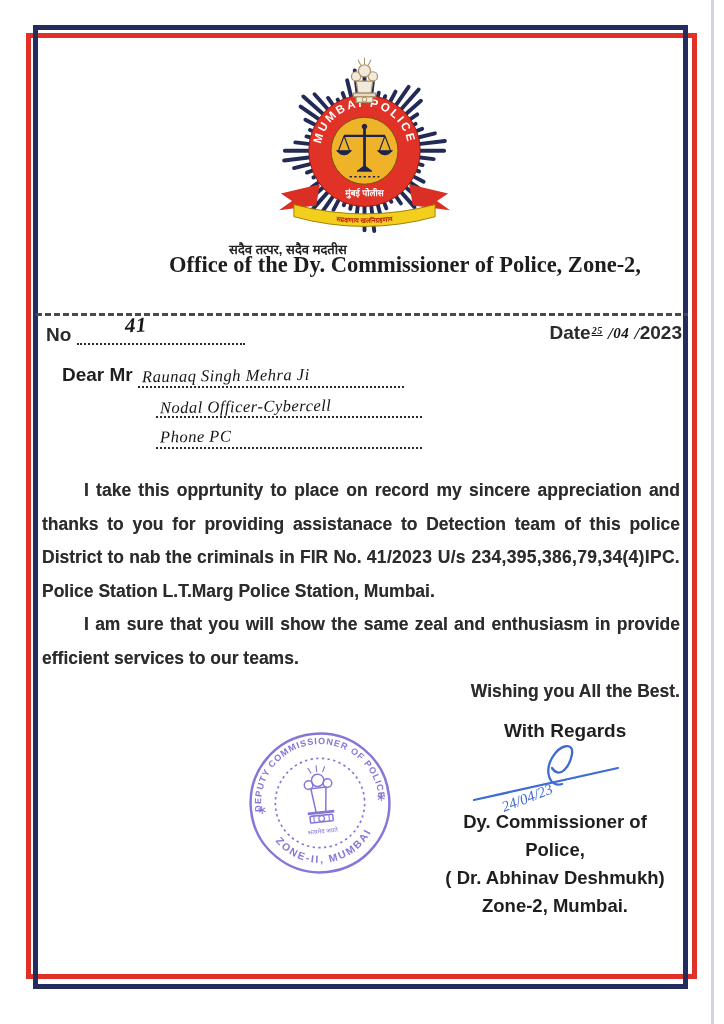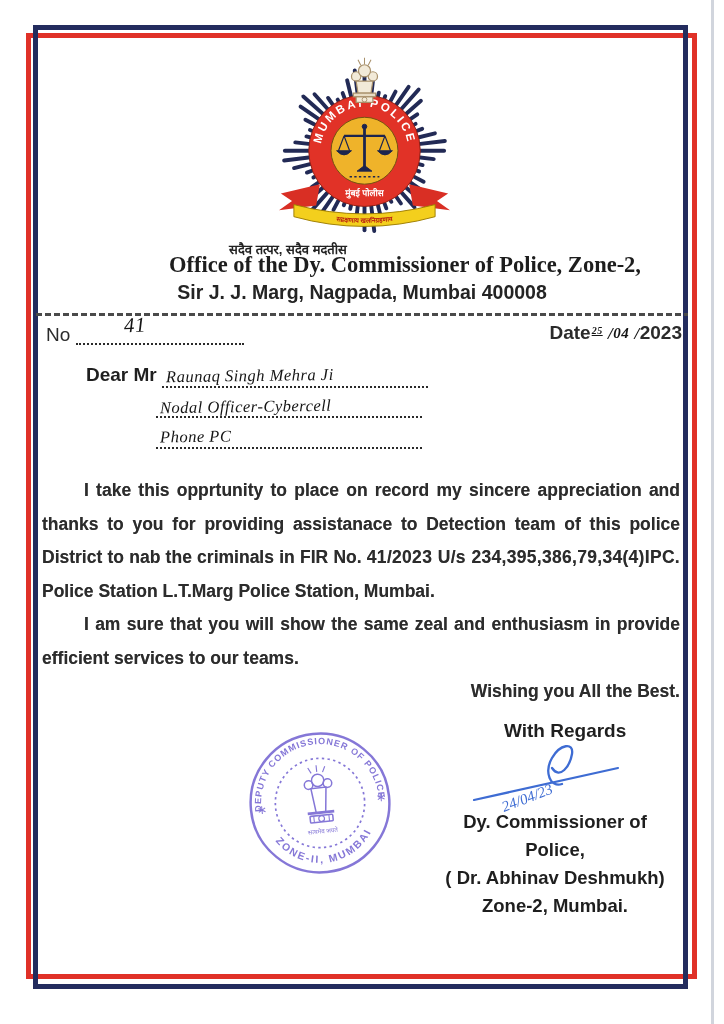--- a/index.html
+++ b/index.html
@@ -12,31 +12,31 @@
                border:5px solid #232c5e;box-sizing:border-box;}
   .emblem{position:absolute;left:253px;top:54px;width:223px;height:186px;}
   .motto{position:absolute;left:0;top:240px;width:576px;text-align:center;
          font-weight:bold;font-size:13px;color:#222;}
   .office{position:absolute;left:0;top:252px;width:724px;text-align:center;
           font-family:"Liberation Serif",serif;font-weight:bold;font-size:22.5px;color:#1d1d1d;padding-left:43px;}
   .address{position:absolute;left:0;top:281px;width:724px;text-align:center;
            font-weight:bold;font-size:19.5px;color:#242424;}
   .dashsep{position:absolute;left:36px;top:313px;width:652px;height:3px;
            background:repeating-linear-gradient(90deg,#4a4a4a 0 6px,transparent 6px 9px);}
-  .refrow-left{position:absolute;left:46px;top:323px;font-weight:normal;font-size:19px;}
+  .refrow-left{position:absolute;left:46px;top:323px;font-weight:bold;font-size:19px;}
   .refrow-right{position:absolute;right:42px;top:322px;font-weight:bold;font-size:19px;white-space:nowrap;}
   .dots{display:inline-block;border-bottom:2.5px dotted #2a2a2a;line-height:1;}
   .hand{font-family:cursive;font-style:italic;color:#151515;letter-spacing:.5px;}
   .no-dots{width:168px;position:relative;height:20px;vertical-align:-4px;}
   .no-41{position:absolute;left:48px;top:-8px;font-size:21px;transform:rotate(-3deg);}
   .d-day{font-size:10px;vertical-align:5px;margin-left:1px;text-decoration:underline;}
   .d-mon{font-size:15px;vertical-align:1px;}
   .d-sl{font-size:17px;font-style:italic;}
   .dear{position:absolute;left:62px;top:364px;font-size:19px;font-weight:bold;color:#1f1f1f;}
-  .dear-row{margin-bottom:7px;white-space:nowrap;margin-left:24px;}
+  .dear-row{margin-bottom:7px;white-space:nowrap;}
   .dear-row.indent{margin-left:94px;}
   .name-dots{min-width:258px;padding:0 4px 1px 4px;}
   .hand-line{font-size:16.5px;font-weight:normal;display:inline-block;transform:rotate(-.8deg);}
   .bodytext{position:absolute;left:42px;top:474px;width:638px;}
   .bodytext p{margin:0;font-weight:bold;font-size:17.5px;line-height:33.5px;
               text-align:justify;text-indent:42px;color:#2c2c2c;text-shadow:0 0 .4px rgba(0,0,0,.45);}
   .bodytext p.nojust{text-align:right;text-indent:0;margin-left:141px;}
   .blurry{filter:blur(.6px);letter-spacing:.3px;}
   .regards{position:absolute;left:504px;top:720px;font-weight:bold;font-size:19px;color:#1f1f1f;}
   .sig{position:absolute;left:466px;top:738px;width:170px;height:78px;}
@@ -142,21 +142,20 @@
       <circle cx="0" cy="-4" r="6.5"></circle>
       <path d="M-9,7 L9,7 L7,20 L-7,20 Z"></path>
       <rect x="-12" y="20" width="24" height="4" fill="#e8dcc4"></rect>
       <rect x="-9" y="24" width="18" height="6" fill="#f2ead8"></rect>
       <circle cx="0" cy="27" r="2.6" fill="none" stroke-width="1"></circle>
     </g>
   </svg>
 
   <div class="motto">सदैव तत्पर, सदैव मदतीस</div>
   <div class="office">Office of the Dy. Commissioner of  Police, Zone-2,</div>
-  <div class="address">Sir J. J. Marg, Nagpada, Mumbai 400008</div>
   <div class="dashsep"></div>
 
   <div class="refrow-left">
     <span>No</span>
     <span class="dots no-dots">
       <span class="hand no-41">41</span>
     </span>
   </div>
   <div class="refrow-right">
     <span>Date</span><span class="hand d-day">25</span>

